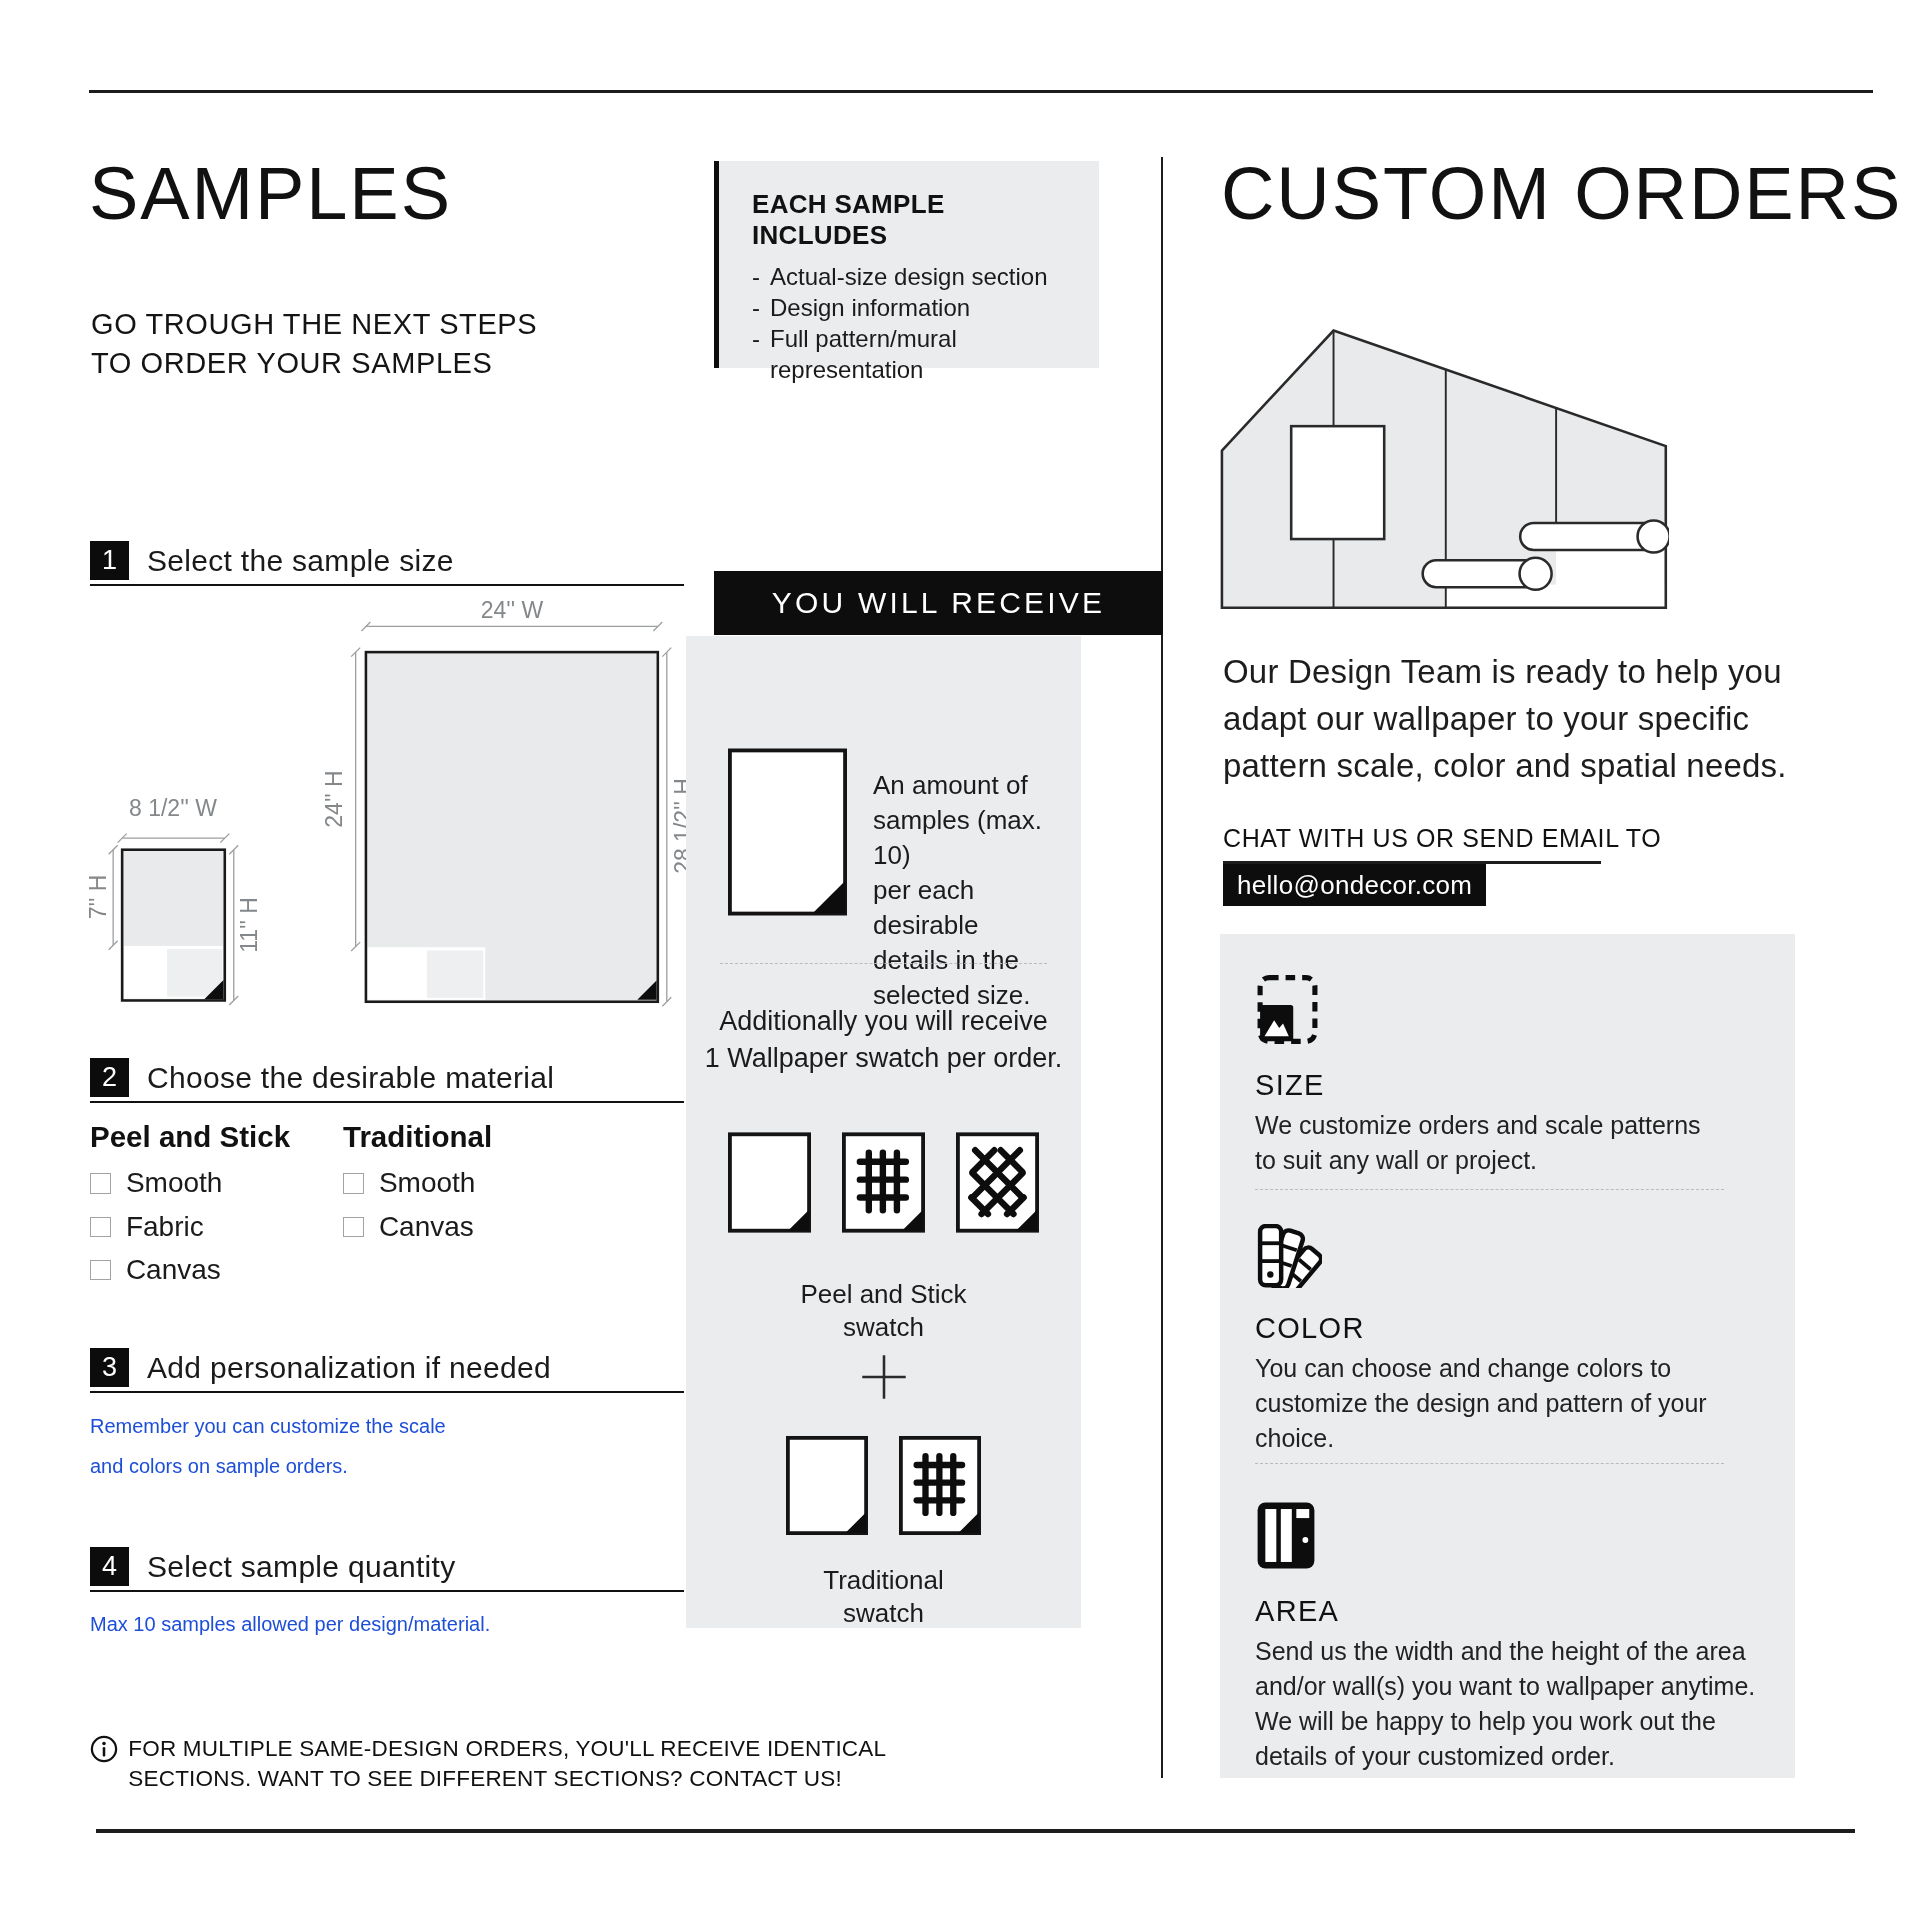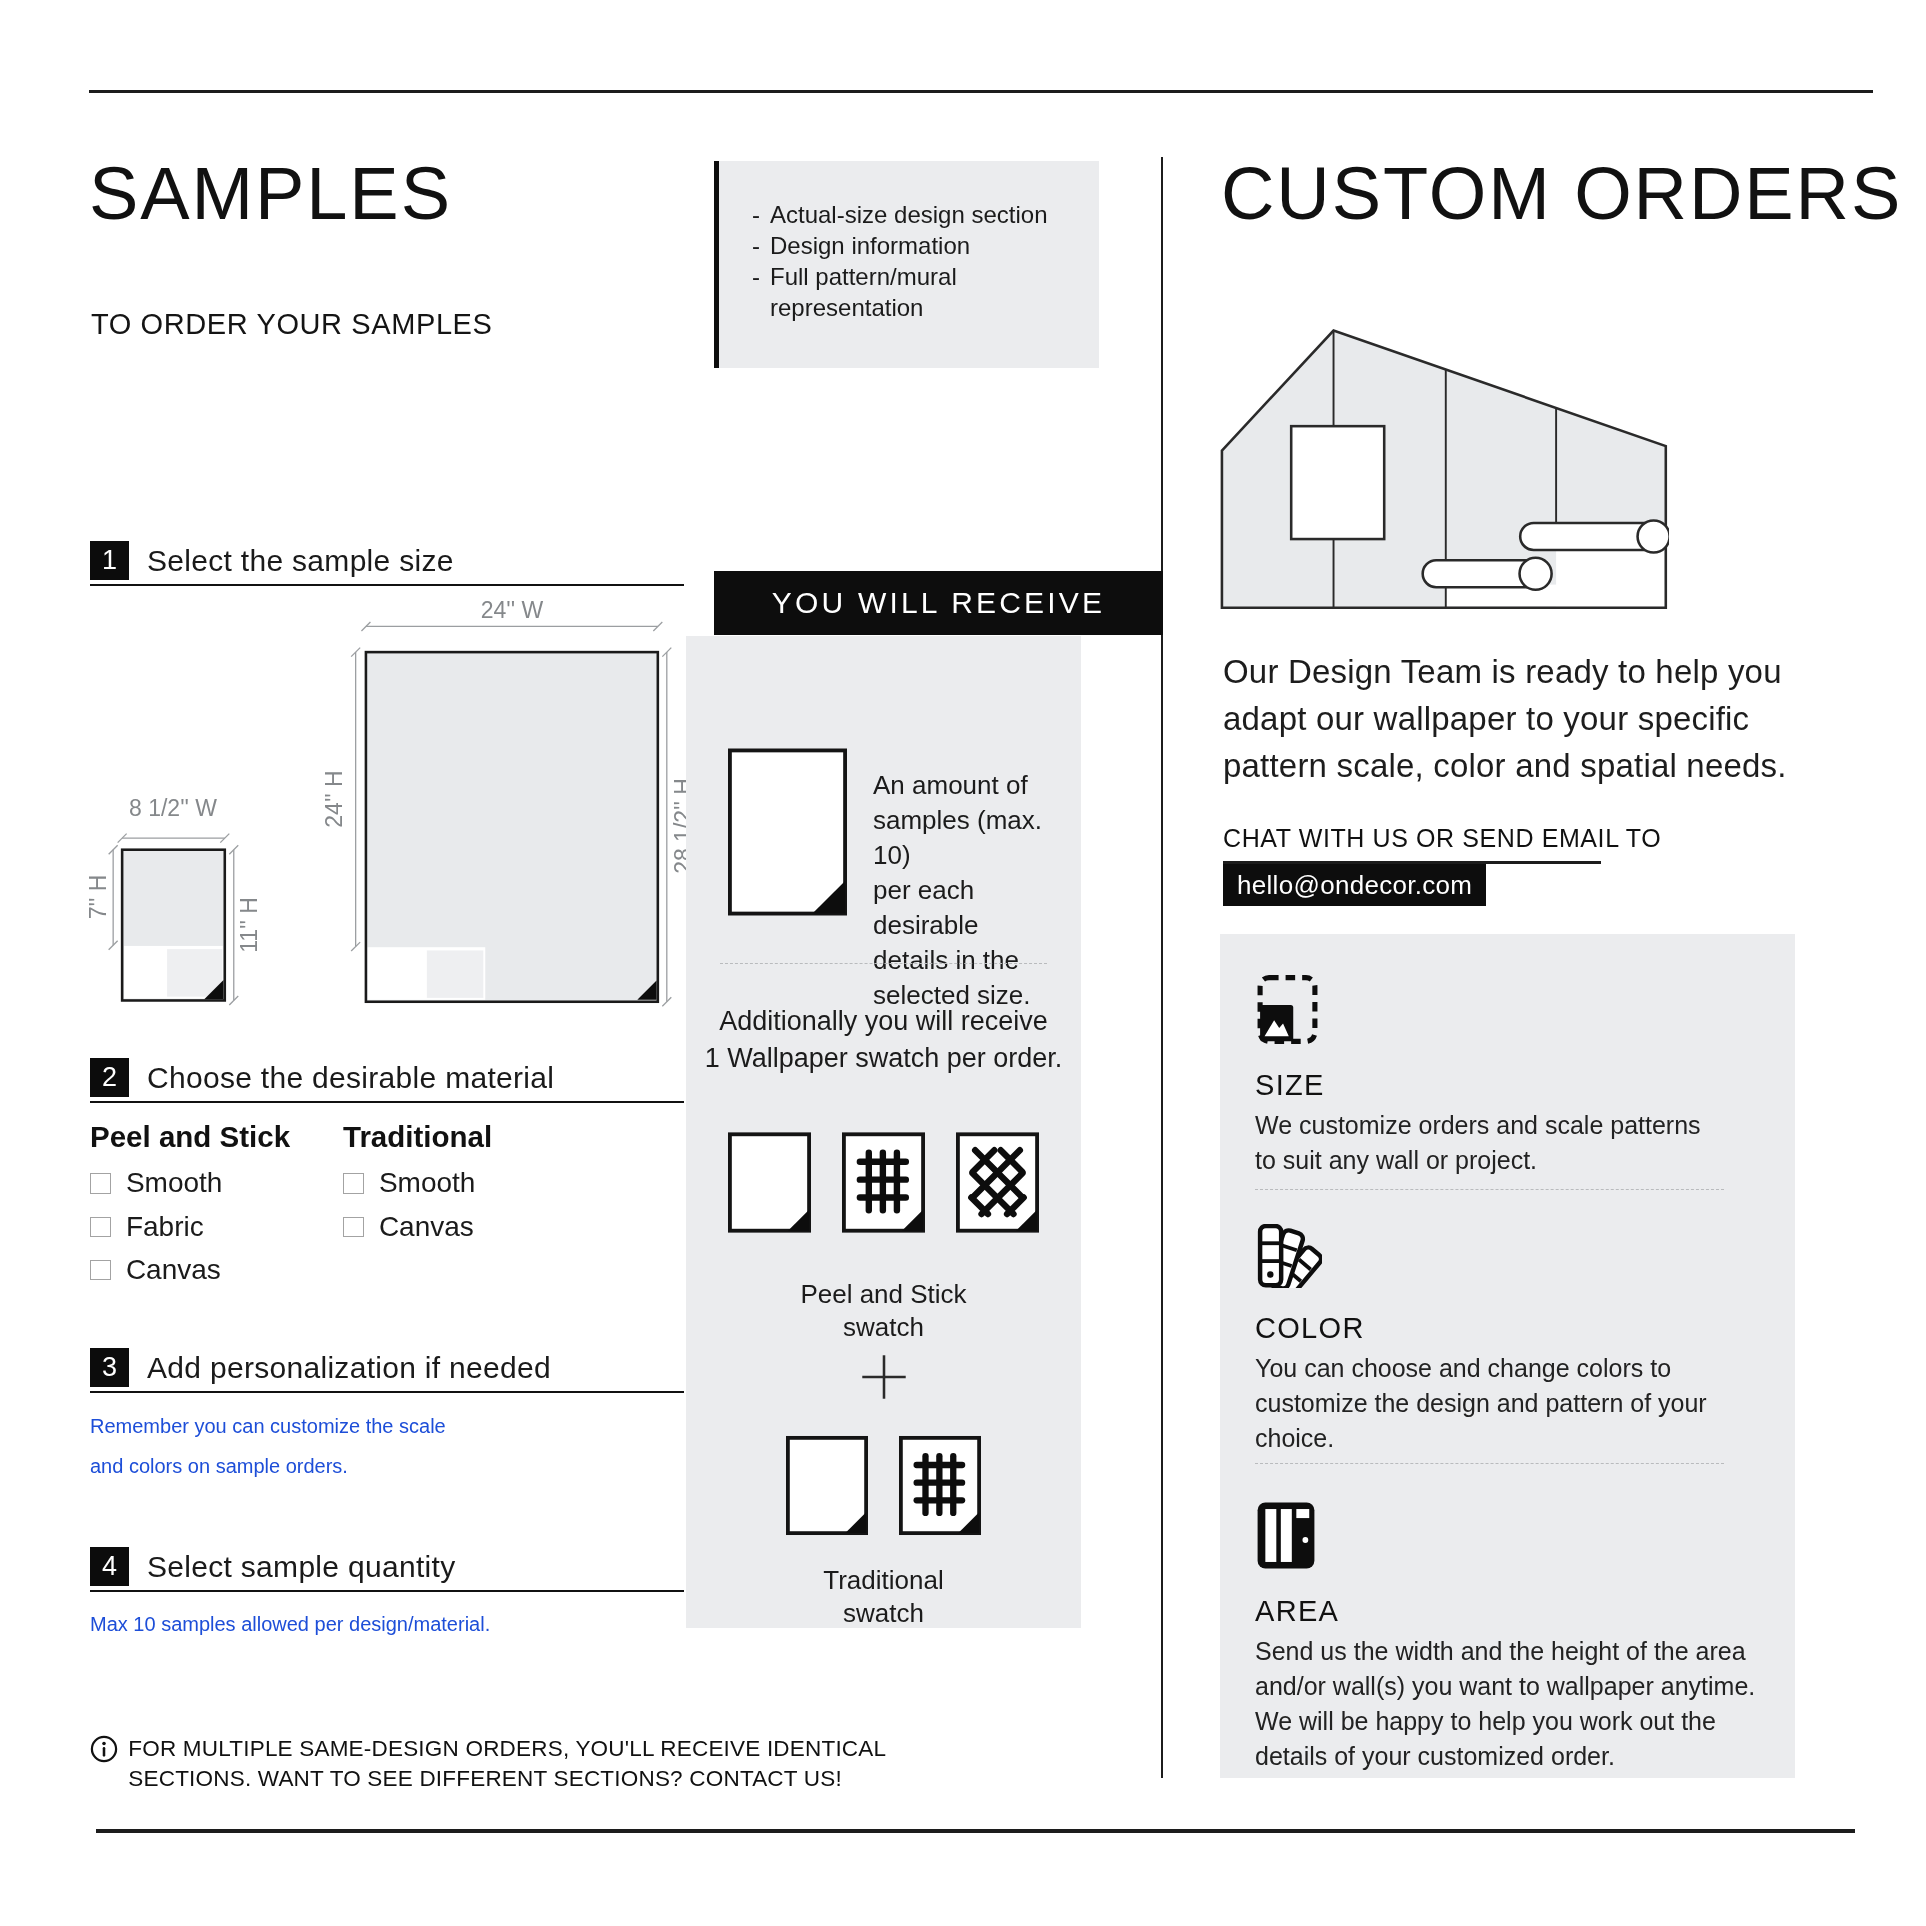--- a/index.html
+++ b/index.html
@@ -69,24 +69,26 @@
 <div class="page">
 
   <div class="rule" style="left:89px;top:90px;width:1784px;height:2.6px;"></div>
   <div class="rule" style="left:96px;top:1829px;width:1759px;height:3.9px;"></div>
 
   <div class="rule" style="left:1161px;top:157px;width:1.9px;height:1621px;"></div>
 
   <div class="abs big-title" style="left:89px;top:151px;">SAMPLES</div>
 
   <div class="abs subtitle" style="left:91px;top:305px;">
+    <div>GO TROUGH THE NEXT STEPS</div>
     <div>TO ORDER YOUR SAMPLES</div>
   </div>
 
   <div class="includes-box">
+    <div class="includes-heading">EACH SAMPLE INCLUDES</div>
     <div class="includes-items">
       <div class="includes-item">
         <span class="dash">-</span>
         <span class="itxt">Actual-size design section</span>
       </div>
       <div class="includes-item">
         <span class="dash">-</span>
         <span class="itxt">Design information</span>
       </div>
       <div class="includes-item">

